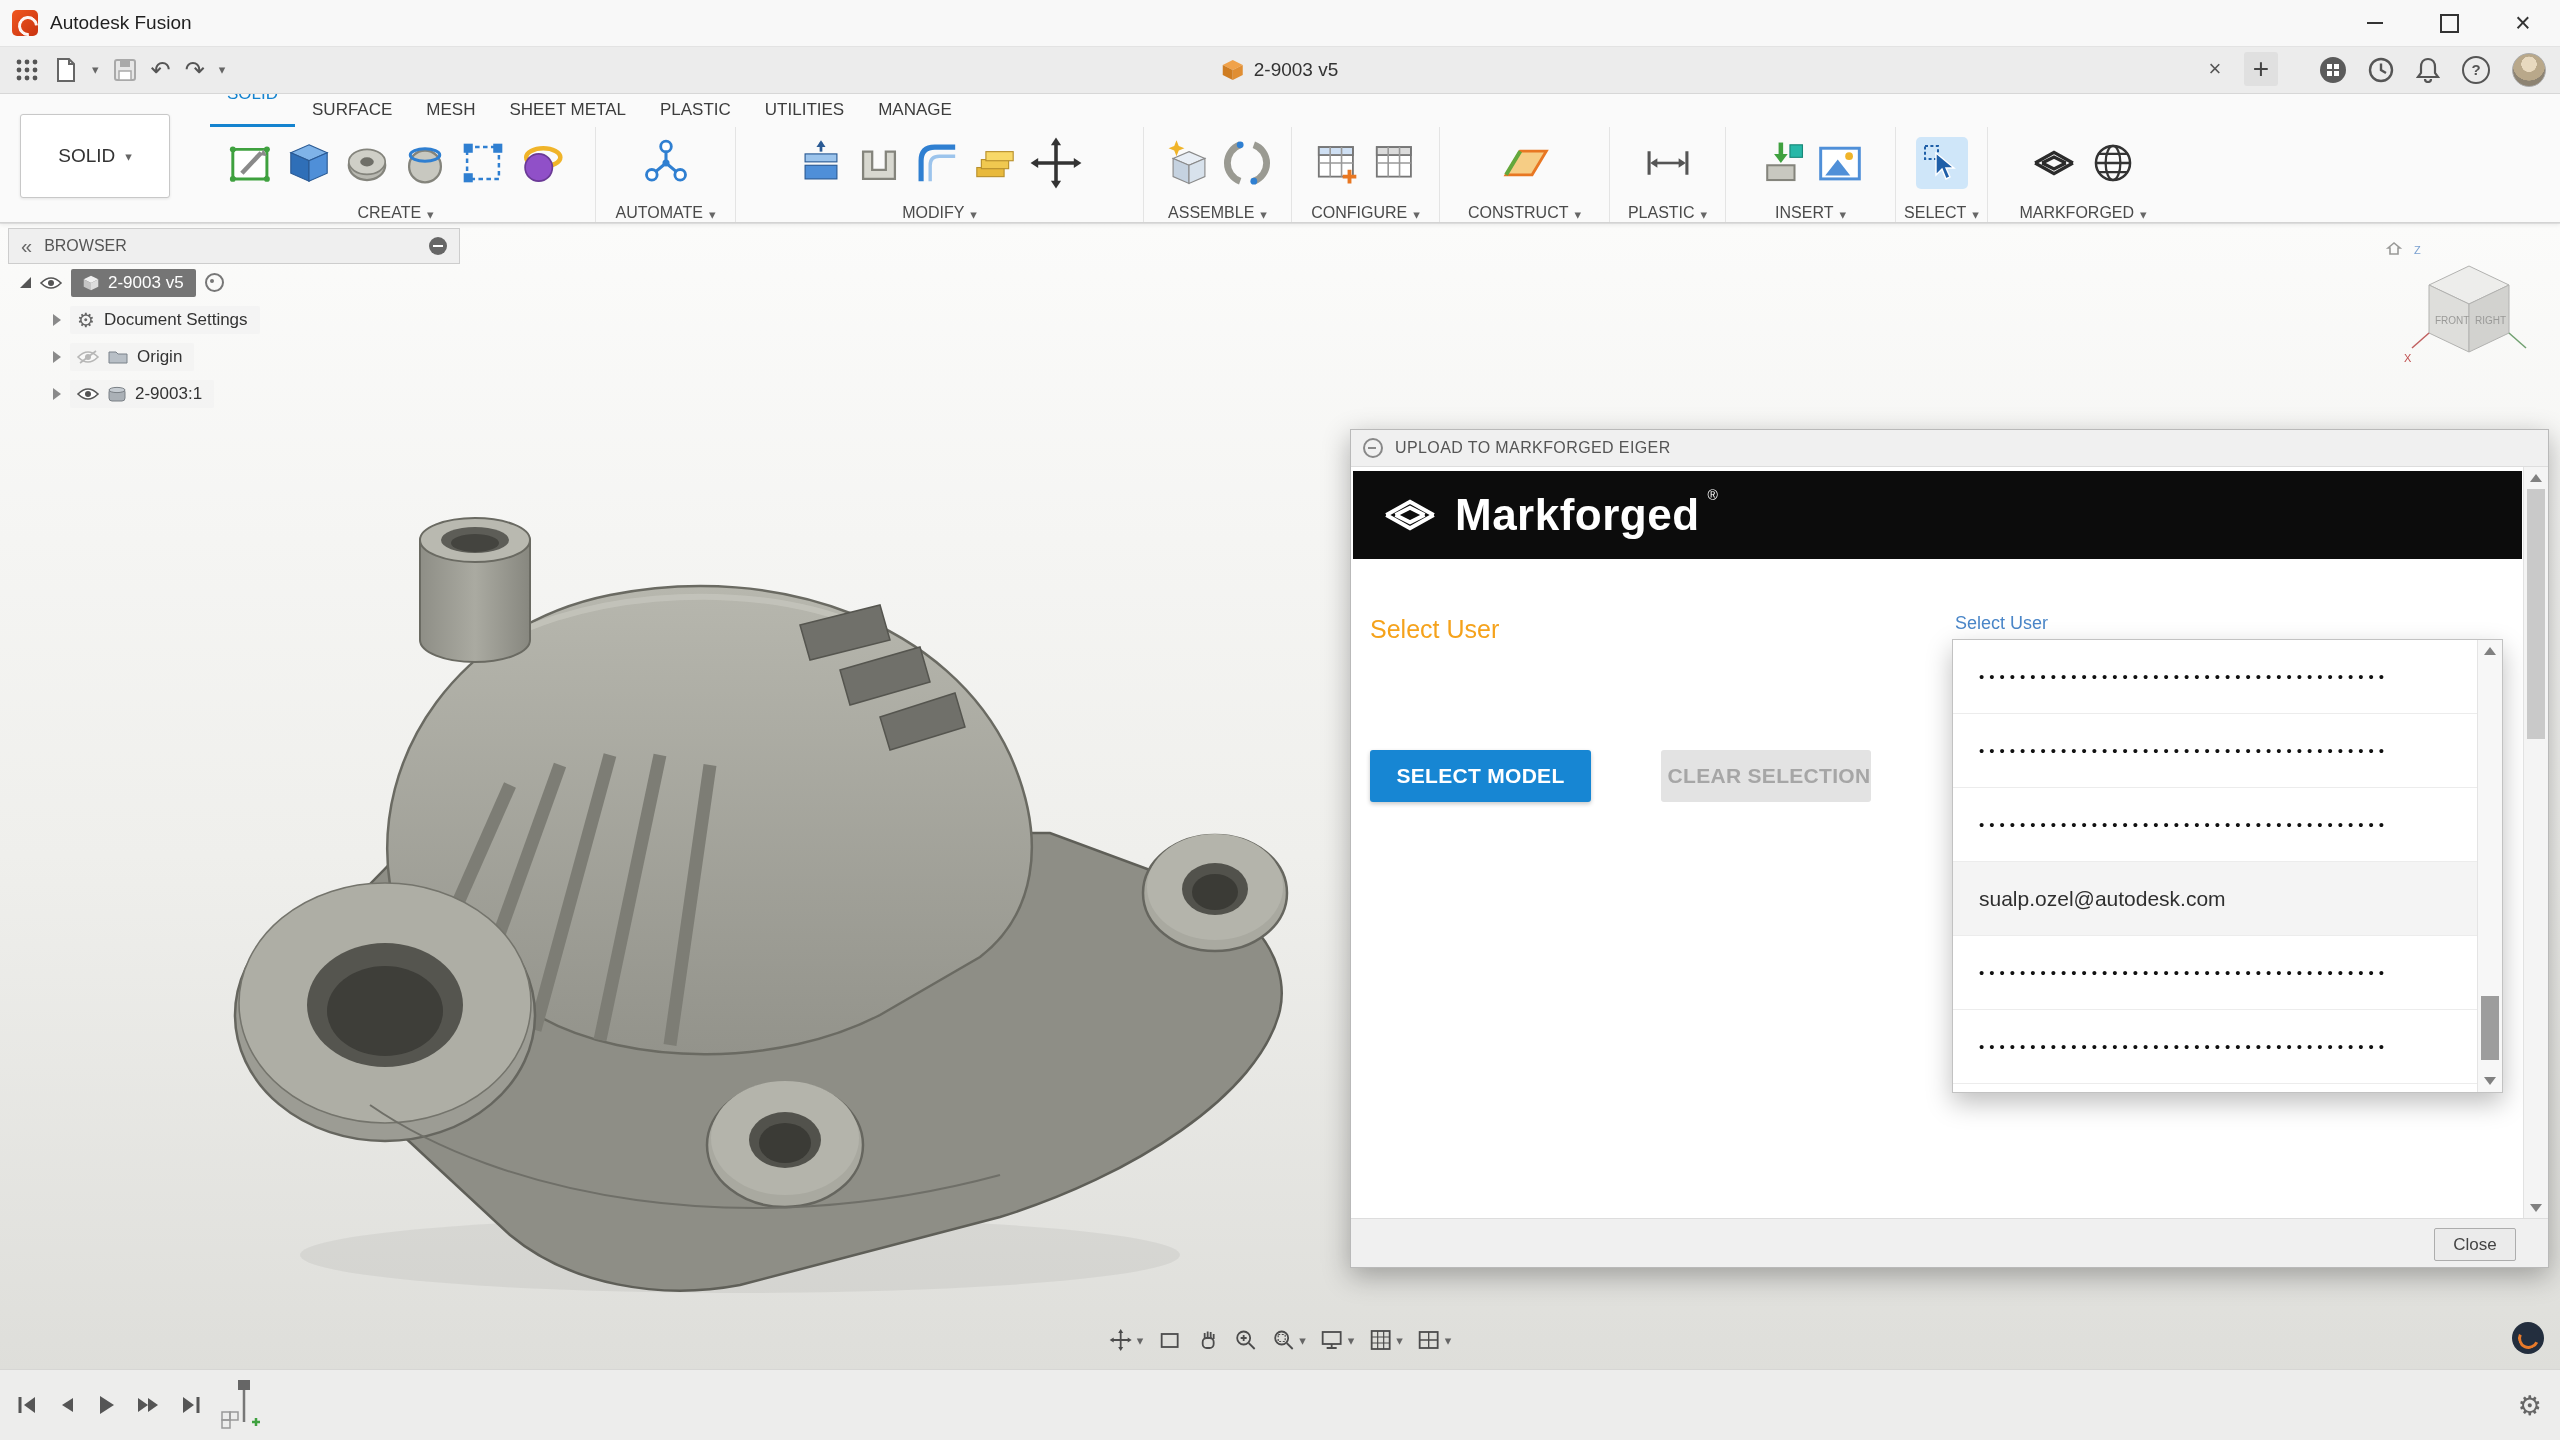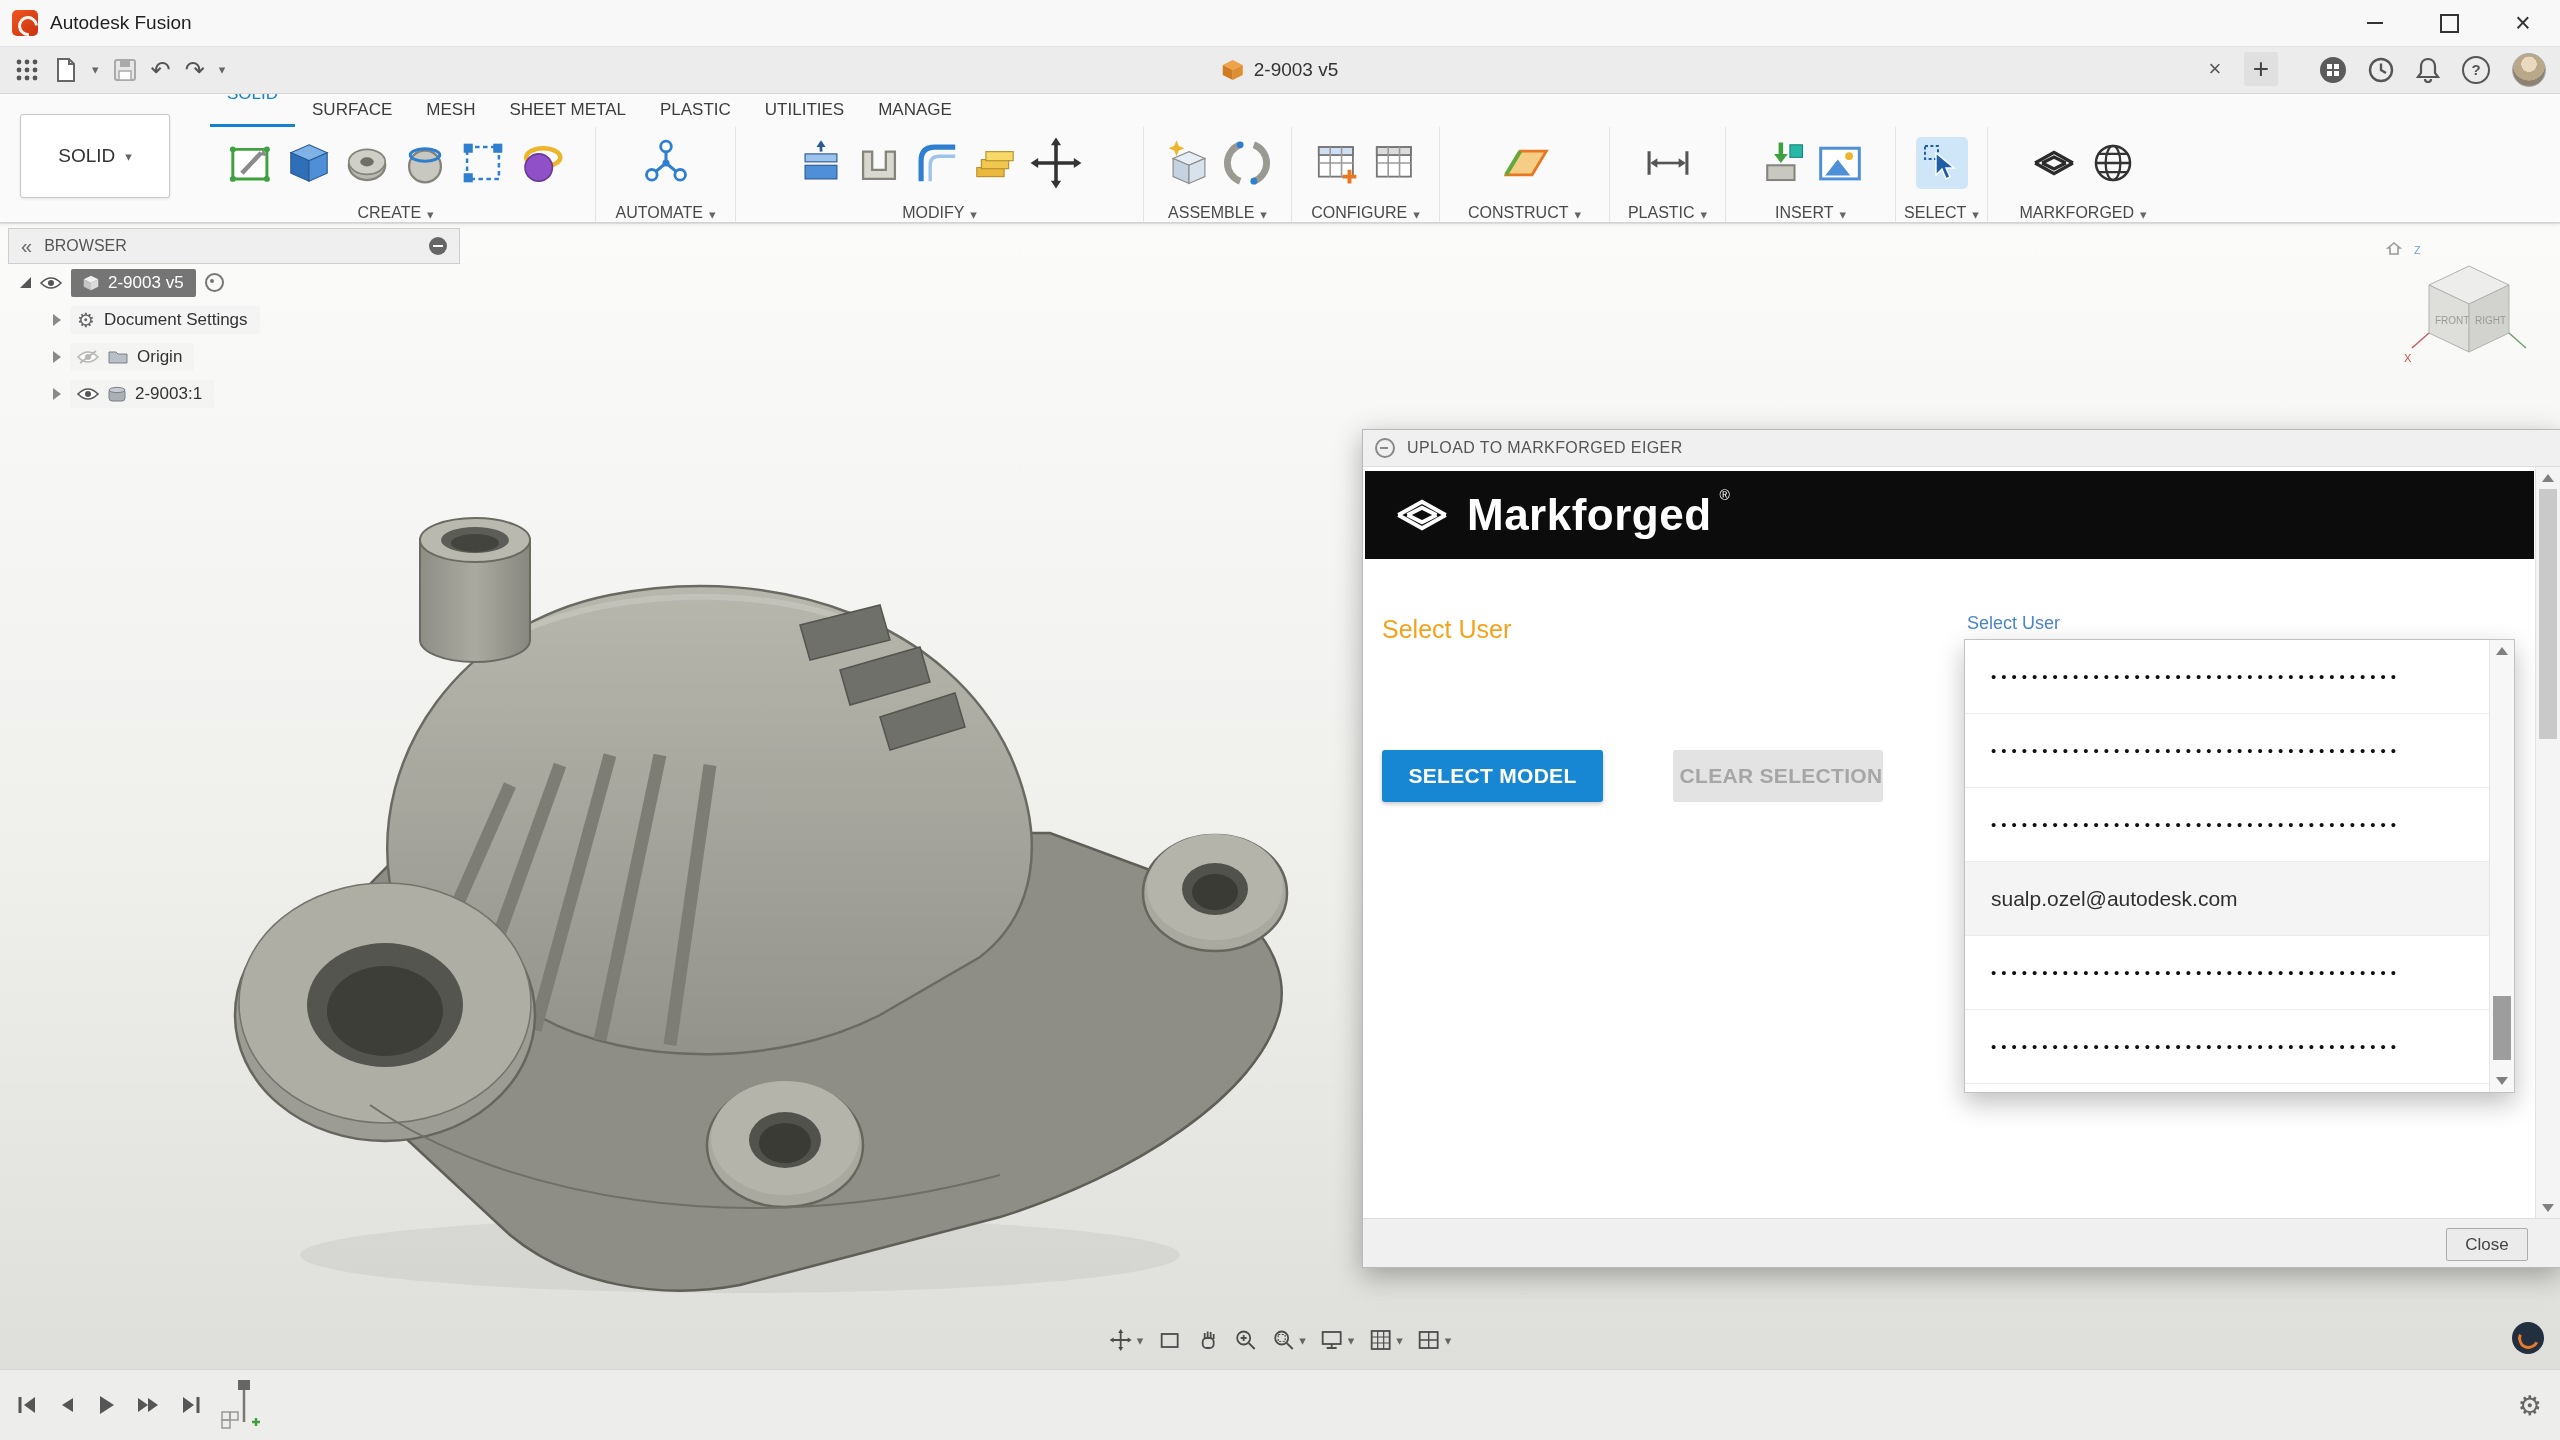--- a/index.html
+++ b/index.html
@@ -88,21 +88,21 @@
   .radio-ic::after{content:"";position:absolute;left:3.5px;top:3.5px;width:4px;height:4px;
              border-radius:50%;background:#777;}
   .gear-glyph{font-family:"DejaVu Sans",sans-serif;font-size:20px;color:#666;line-height:1;}
   .indent{width:24px;}
 
   
   .viewcube{position:absolute;right:26px;top:16px;width:160px;height:135px;z-index:5;}
 
   
   .dialog{position:absolute;left:1350px;top:205px;width:1197px;height:837px;background:#fff;
-          border:1px solid #b9b9b9;box-shadow:0 8px 26px rgba(0,0,0,.3);z-index:10;margin-left:12px;}
+          border:1px solid #b9b9b9;box-shadow:0 8px 26px rgba(0,0,0,.3);z-index:10;}
   .dlg-header{height:36px;background:#f0f0f0;border-bottom:1px solid #ddd;display:flex;
               align-items:center;gap:12px;padding:0 12px;font-size:16px;color:#555;letter-spacing:.4px;}
   .collapse-circle{width:16px;height:16px;border:2px solid #888;border-radius:50%;position:relative;}
   .collapse-circle::after{content:"";position:absolute;left:3px;top:7px;width:8px;height:2px;background:#888;}
   .dlg-body{position:absolute;top:37px;left:0;right:24px;bottom:48px;overflow:hidden;background:#fff;}
   .banner{position:absolute;top:4px;left:2px;right:2px;height:88px;background:#0c0c0c;
           display:flex;align-items:center;padding-left:28px;gap:16px;}
   .mf-word{color:#fff;font-size:44px;font-weight:bold;letter-spacing:.5px;}
   .mf-reg{color:#fff;font-size:14px;align-self:flex-start;margin-top:16px;margin-left:-8px;}
   .su-heading{position:absolute;left:19px;top:148px;font-size:25px;color:#f5a21b;}

